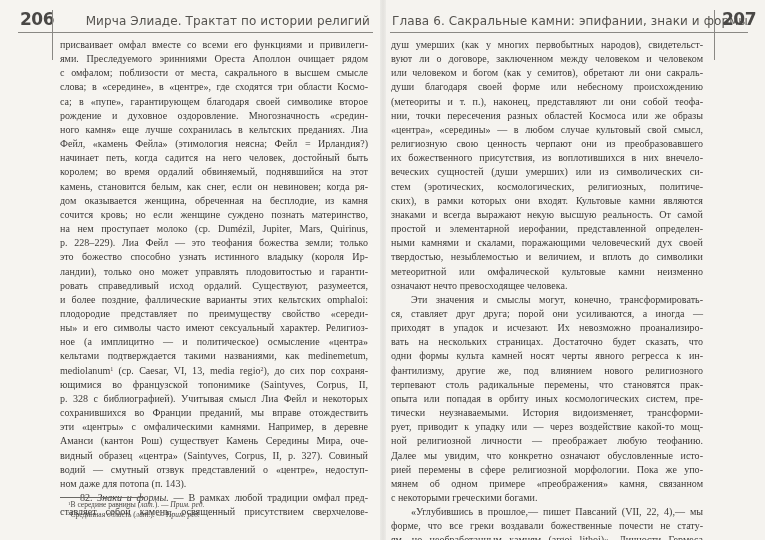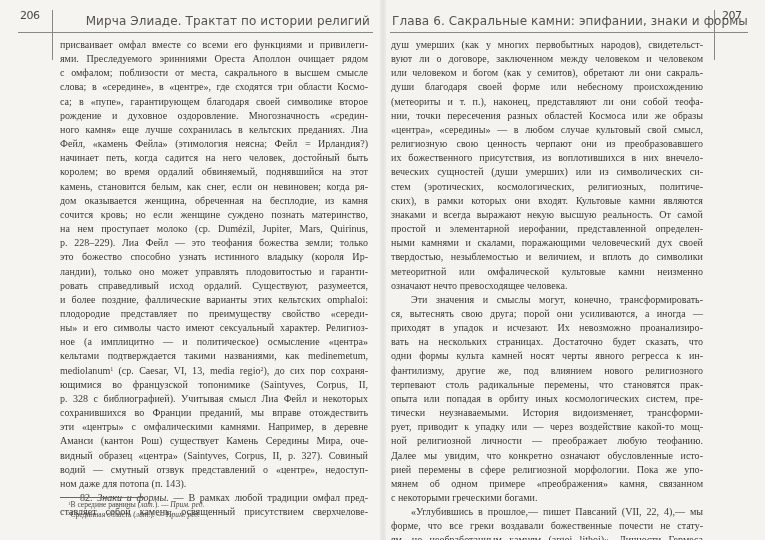--- a/index.html
+++ b/index.html
@@ -16,21 +16,21 @@
   }
   .page-left { left: 0; width: 383px; }
   .page-right { left: 383px; width: 382px; background: #f5f3ef; }
   .gutter {
     position: absolute; top: 0; left: 380px; width: 6px; height: 540px;
     background: linear-gradient(to right, #ecebe7, #e4e2de 50%, #ecebe7);
   }
   .folio {
     position: absolute; top: 9px;
     font-family: "DejaVu Sans", "Liberation Sans", sans-serif;
-    font-size: 11px; font-weight: 400; color: #4a4846;
+    font-size: 17px; font-weight: 700; color: #4a4846;
     letter-spacing: -0.5px;
   }
   .folio-left { left: 20px; }
   .folio-right { left: 722px; }
   .running-head {
     position: absolute; top: 14px;
     font-family: "DejaVu Sans", "Liberation Sans", sans-serif;
     font-size: 12px; color: #55534f;
     letter-spacing: 0.1px;
   }
@@ -133,21 +133,21 @@
     <span class="line">веческих сущностей (души умерших) или из символических си-</span>
     <span class="line">стем (эротических, космологических, религиозных, политиче-</span>
     <span class="line">ских), в рамки которых они входят. Культовые камни являются</span>
     <span class="line">знаками и всегда выражают некую высшую реальность. От самой</span>
     <span class="line">простой и элементарной иерофании, представленной определен-</span>
     <span class="line">ными камнями и скалами, поражающими человеческий дух своей</span>
     <span class="line">твердостью, незыблемостью и величием, и вплоть до символики</span>
     <span class="line">метеоритной или омфалической культовые камни неизменно</span>
     <span class="line last">означают нечто превосходящее человека.</span>
     <span class="line" style="padding-left: 20px;">Эти значения и смыслы могут, конечно, трансформировать-</span>
-    <span class="line">ся, вытеснять свою друга; порой они усиливаются, а иногда —</span>
+    <span class="line">ся, ставляет друг друга; порой они усиливаются, а иногда —</span>
     <span class="line">приходят в упадок и исчезают. Их невозможно проанализиро-</span>
     <span class="line">вать на нескольких страницах. Достаточно будет сказать, что</span>
     <span class="line">одни формы культа камней носят черты явного регресса к ин-</span>
     <span class="line">фантилизму, другие же, под влиянием нового религиозного</span>
     <span class="line">терпевают столь радикальные перемены, что становятся прак-</span>
     <span class="line">опыта или попадая в орбиту иных космологических систем, пре-</span>
     <span class="line">тически неузнаваемыми. История видоизменяет, трансформи-</span>
     <span class="line">рует, приводит к упадку или — через воздействие какой-то мощ-</span>
     <span class="line">ной религиозной личности — преображает любую теофанию.</span>
     <span class="line">Далее мы увидим, что конкретно означают обусловленные исто-</span>

